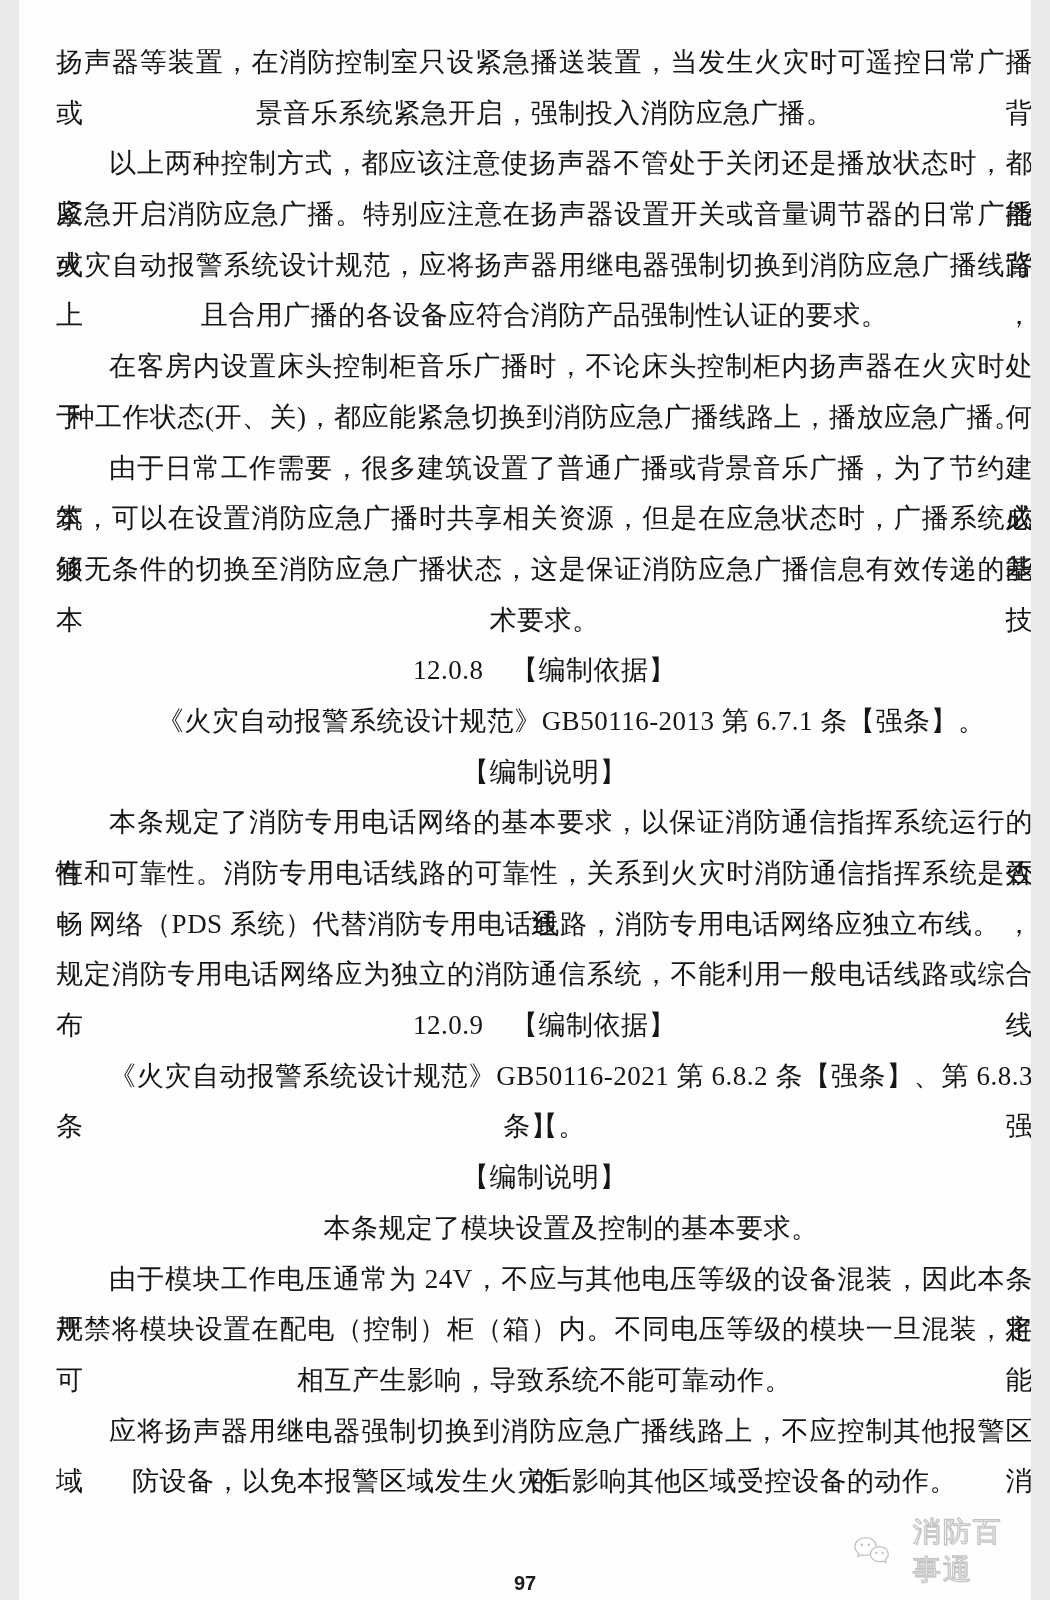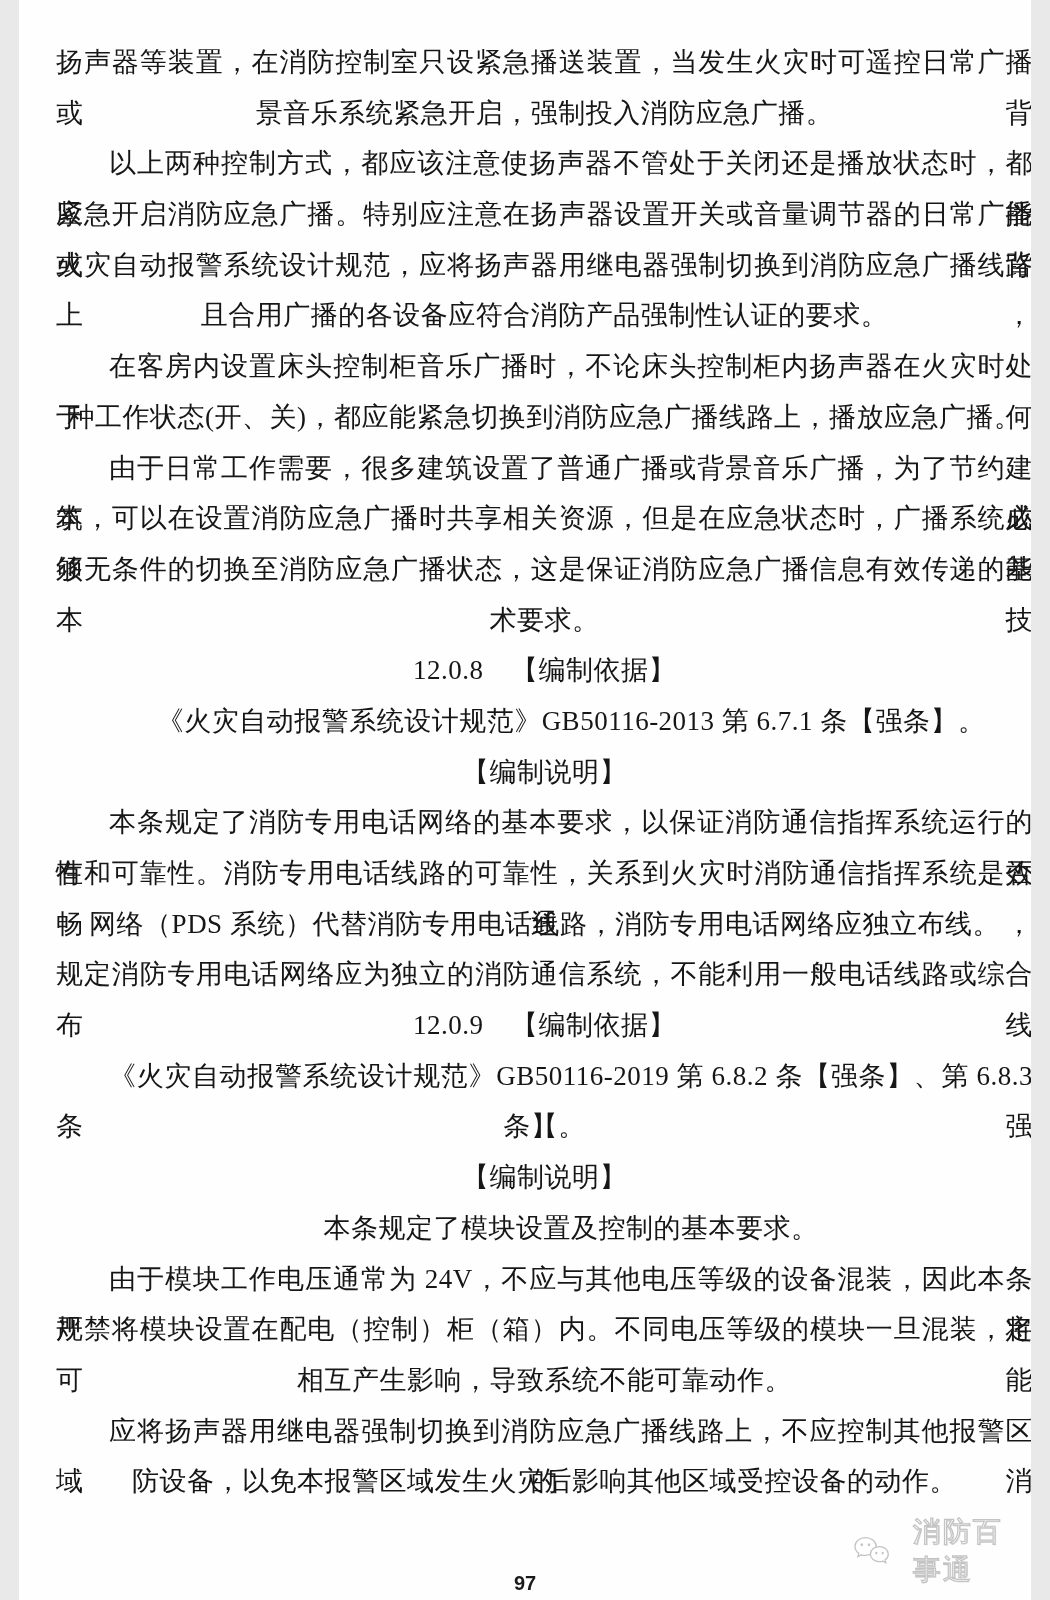--- a/index.html
+++ b/index.html
@@ -80,21 +80,21 @@
       <div class="line fill"><span>够无条件的切换至消防应急广播状态，这是保证消防应急广播信息有效传递的基本技</span></div>
       <div class="line"><span>术要求。</span></div>
       <div class="line"><span>12.0.8</span><span class="b">　【编制依据】</span></div>
       <div class="line indent"><span>《火灾自动报警系统设计规范》GB50116-2013 第 6.7.1 条</span><span class="b">【强条】</span><span>。</span></div>
       <div class="line"><span class="b">【编制说明】</span></div>
       <div class="line indent fill"><span>本条规定了消防专用电话网络的基本要求，以保证消防通信指挥系统运行的有效</span></div>
       <div class="line fill"><span>性和可靠性。消防专用电话线路的可靠性，关系到火灾时消防通信指挥系统是否畅通，</span></div>
       <div class="line"><span>网络（PDS 系统）代替消防专用电话线路，消防专用电话网络应独立布线。</span></div>
       <div class="line fill"><span>规定消防专用电话网络应为独立的消防通信系统，不能利用一般电话线路或综合布线</span></div>
       <div class="line"><span>12.0.9</span><span class="b">　【编制依据】</span></div>
-      <div class="line indent fill"><span>《火灾自动报警系统设计规范》GB50116-2019 第 6.8.2 条</span><span class="b">【强条】</span><span>、第 6.8.3 条</span><span class="b">【强</span></div>
+      <div class="line indent fill"><span>《火灾自动报警系统设计规范》GB50116-2021 第 6.8.2 条</span><span class="b">【强条】</span><span>、第 6.8.3 条</span><span class="b">【强</span></div>
       <div class="line"><span class="b">条】</span><span>。</span></div>
       <div class="line"><span class="b">【编制说明】</span></div>
       <div class="line indent"><span>本条规定了模块设置及控制的基本要求。</span></div>
       <div class="line indent fill"><span>由于模块工作电压通常为 24V，不应与其他电压等级的设备混装，因此本条规定</span></div>
       <div class="line fill"><span>严禁将模块设置在配电（控制）柜（箱）内。不同电压等级的模块一旦混装，将可能</span></div>
       <div class="line"><span>相互产生影响，导致系统不能可靠动作。</span></div>
       <div class="line indent fill"><span>应将扬声器用继电器强制切换到消防应急广播线路上，不应控制其他报警区域的消</span></div>
       <div class="line"><span>防设备，以免本报警区域发生火灾后影响其他区域受控设备的动作。</span></div>
     </div>
 

